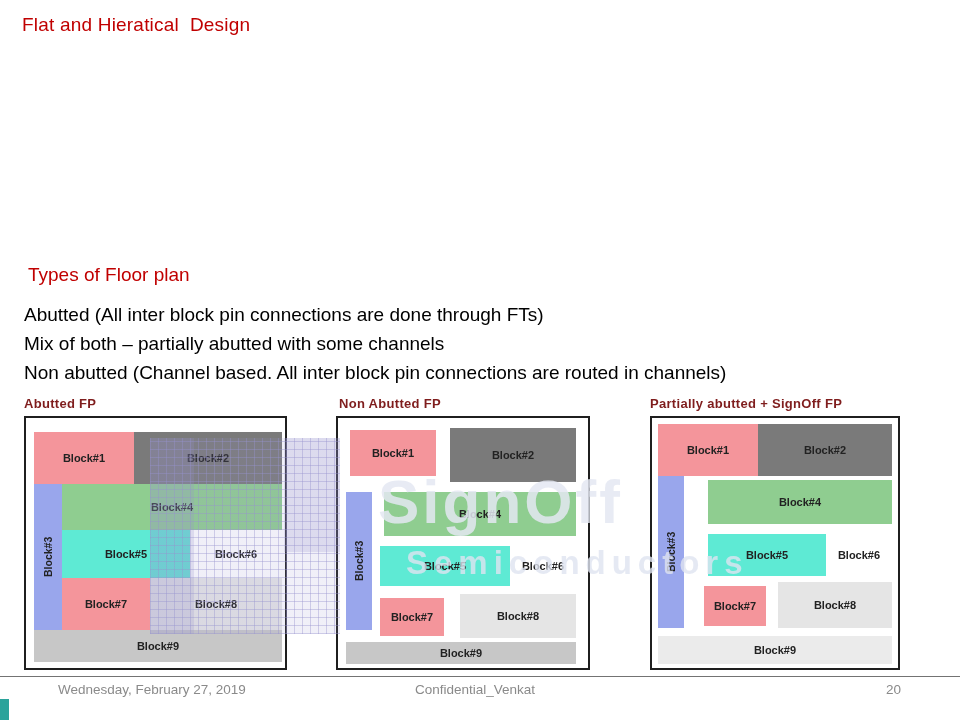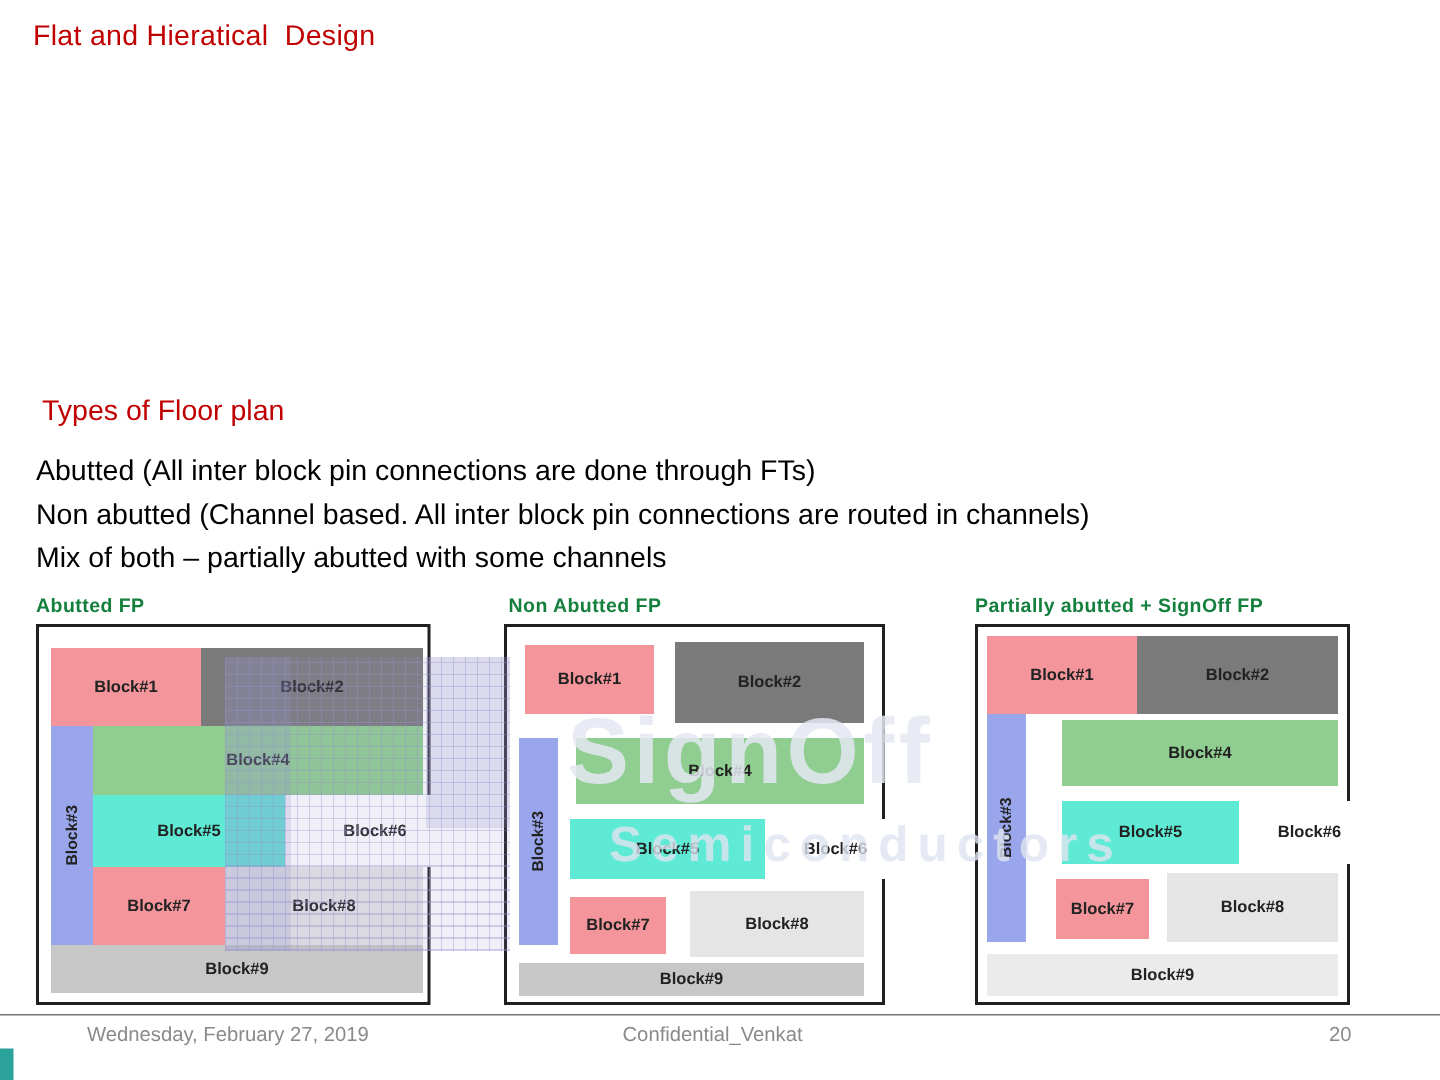--- a/index.html
+++ b/index.html
@@ -12,21 +12,21 @@
     position:absolute;left:22px;top:14px;font-size:19px;color:#C00000;
     white-space:pre;letter-spacing:.2px;
   }
   .section-heading{
     position:absolute;left:28px;top:264px;font-size:19px;color:#C00000;
   }
   .body-text{position:absolute;left:24px;top:300px;color:#000;}
   .body-line{font-size:19px;line-height:29px;white-space:pre;}
   
   .fig-caption{
-    position:absolute;top:396px;font-size:13px;font-weight:700;color:#15803d;letter-spacing:.3px;
+    position:absolute;top:396px;font-size:13px;font-weight:700;color:#7f1d1d;letter-spacing:.3px;
   }
   .cap1{left:24px;} .cap2{left:339px;} .cap3{left:650px;}
   
   .fp{
     position:absolute;top:416px;height:250px;background:#fff;
     border:2px solid #1f1f1f;z-index:1;
   }
   .fp1{left:24px;width:259px;}
   .fp2{left:336px;width:250px;}
   .fp3{left:650px;width:246px;}
@@ -34,21 +34,21 @@
     position:absolute;display:flex;align-items:center;justify-content:center;
     font-size:11px;font-weight:700;color:#222;
   }
   .vert{writing-mode:vertical-rl;transform:rotate(180deg);font-size:10.5px;}
   
   .c-pink{background:#F4959B;}
   .c-dgray{background:#7A7A7A;}
   .c-blue{background:#99A6EC;}
   .c-green{background:#8FCD90;}
   .c-cyan{background:#5eead4;}
-  .c-white{background:#FFFFFF;padding-left:14px;}
+  .c-white{background:#FFFFFF;}
   .c-orange{background:#e5e5e5;}
   .c-gray9{background:#C7C7C7;}
   .c-gray9-light{background:#EBEBEB;}
   
   .fp1 .b1{left:8px;top:14px;width:100px;height:52px;}
   .fp1 .b2{left:108px;top:14px;width:148px;height:52px;}
   .fp1 .b3{left:8px;top:66px;width:28px;height:146px;}
   .fp1 .b4{left:36px;top:66px;width:220px;height:46px;}
   .fp1 .b5{left:36px;top:112px;width:128px;height:48px;}
   .fp1 .b6{left:164px;top:112px;width:92px;height:48px;}
@@ -108,22 +108,22 @@
 <body>
 
 <div class="slide">
 
   <div class="title">Flat and Hieratical  Design</div>
 
   <div class="section-heading">Types of Floor plan</div>
 
   <div class="body-text">
     <div class="body-line">Abutted (All inter block pin connections are done through FTs)</div>
+    <div class="body-line">Mix of both – partially abutted with some channels</div>
     <div class="body-line">Non abutted (Channel based. All inter block pin connections are routed in channels)</div>
-    <div class="body-line">Mix of both – partially abutted with some channels</div>
   </div>
 
   <div class="fig-caption cap1">Abutted FP</div>
   <div class="fig-caption cap2">Non Abutted FP</div>
   <div class="fig-caption cap3">Partially abutted + SignOff FP</div>
 
   <div class="fp fp1">
     <div class="fp-block b1 c-pink">
         <span>Block#1</span>
       </div>

